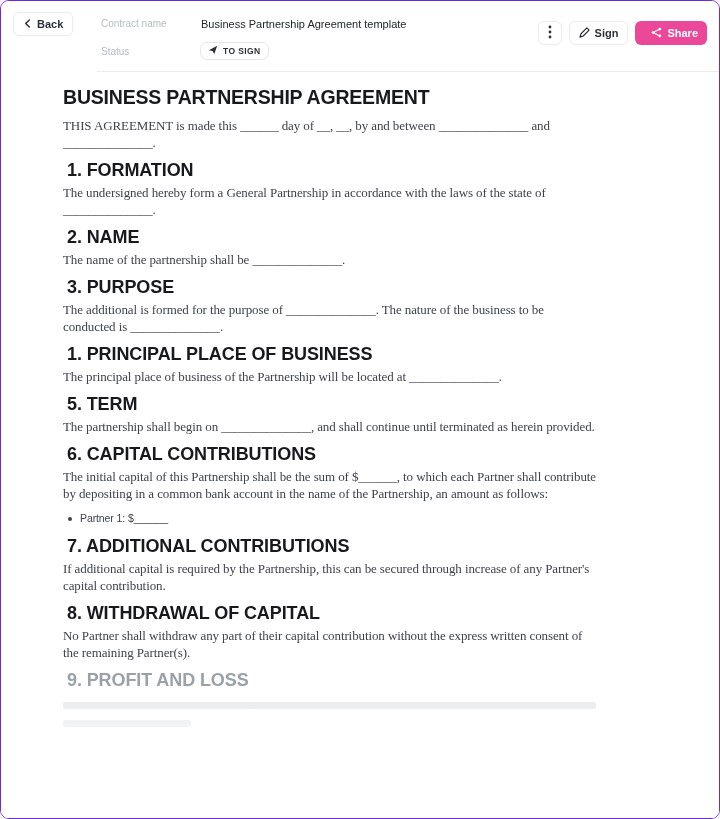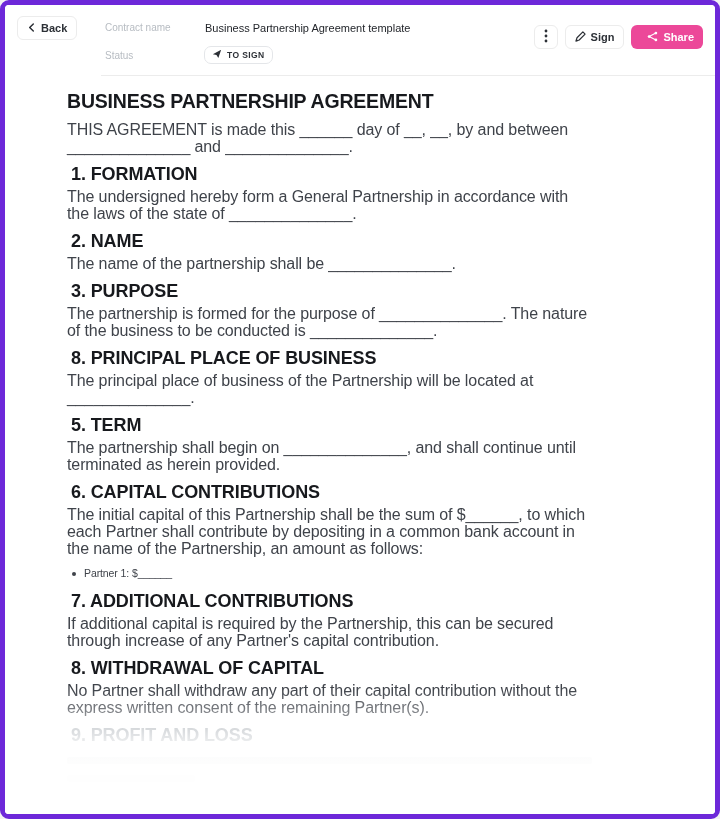--- a/index.html
+++ b/index.html
@@ -7,21 +7,21 @@
   body {
     font-family: "Liberation Sans", sans-serif;
     background: #f2f2f2;
     color: #23262b;
   }
   .page {
     position: relative;
     width: 720px;
     height: 819px;
     background: #ffffff;
-    border: 5px solid #6d28d9;
+    border: 1px solid #6d28d9;
     border-radius: 9px;
     overflow: hidden;
   }
 
   
   .header { position: absolute; top: 0; left: 0; right: 0; height: 70px; background: #fff; z-index: 3; }
   .hdr-divider { position: absolute; top: 70px; left: 96px; right: 0; height: 1px; background: #ececec; z-index: 3; }
 
   .btn {
     display: inline-flex; align-items: center; gap: 5px;
@@ -56,22 +56,23 @@
     overflow: hidden; background: #fff;
   }
   .doc-page {
     padding: 13px 123px 0 62px;
   }
   .doc-title {
     font-size: 19.5px; font-weight: 800; letter-spacing: -0.2px;
     color: #17191d; line-height: 24px; margin-bottom: 8px;
   }
   .doc-body p {
-    font-size: 16px; line-height: 17px; letter-spacing: -0.1px;
+    font-size: 13px; line-height: 17px; letter-spacing: -0.1px;
     color: #3f434a;
+    font-family: Liberation Serif, serif;
   }
   .doc-body h2 {
     font-size: 18px; font-weight: 800; letter-spacing: -0.1px;
     color: #17191d; line-height: 16px;
     margin: 11px 0 6px 4px;
   }
   .doc-body h2.faded { color: #9aa1a8; }
   .bullet-list { list-style: none; margin-top: 8px; }
   .bullet-list li {
     position: relative; padding-left: 17px; margin-bottom: 8px;
@@ -163,23 +164,23 @@
       <div class="doc-body">
         <p>THIS AGREEMENT is made this ______ day of __, __, by and between ______________ and ______________.</p>
 
         <h2>1. FORMATION</h2>
         <p>The undersigned hereby form a General Partnership in accordance with the laws of the state of ______________.</p>
 
         <h2>2. NAME</h2>
         <p>The name of the partnership shall be ______________.</p>
 
         <h2>3. PURPOSE</h2>
-        <p>The partnership is formed for the purpose of ______________. The nature of the business to be conducted is ______________.</p>
-
-        <h2>8. PRINCIPAL PLACE OF BUSINESS</h2>
+        <p>The additional is formed for the purpose of ______________. The nature of the business to be conducted is ______________.</p>
+
+        <h2>1. PRINCIPAL PLACE OF BUSINESS</h2>
         <p>The principal place of business of the Partnership will be located at ______________.</p>
 
         <h2>5. TERM</h2>
         <p>The partnership shall begin on ______________, and shall continue until terminated as herein provided.</p>
 
         <h2>6. CAPITAL CONTRIBUTIONS</h2>
         <p>The initial capital of this Partnership shall be the sum of $______, to which each Partner shall contribute by depositing in a common bank account in the name of the Partnership, an amount as follows:</p>
         <ul class="bullet-list">
           <li>Partner 1: $______</li>
         </ul>

